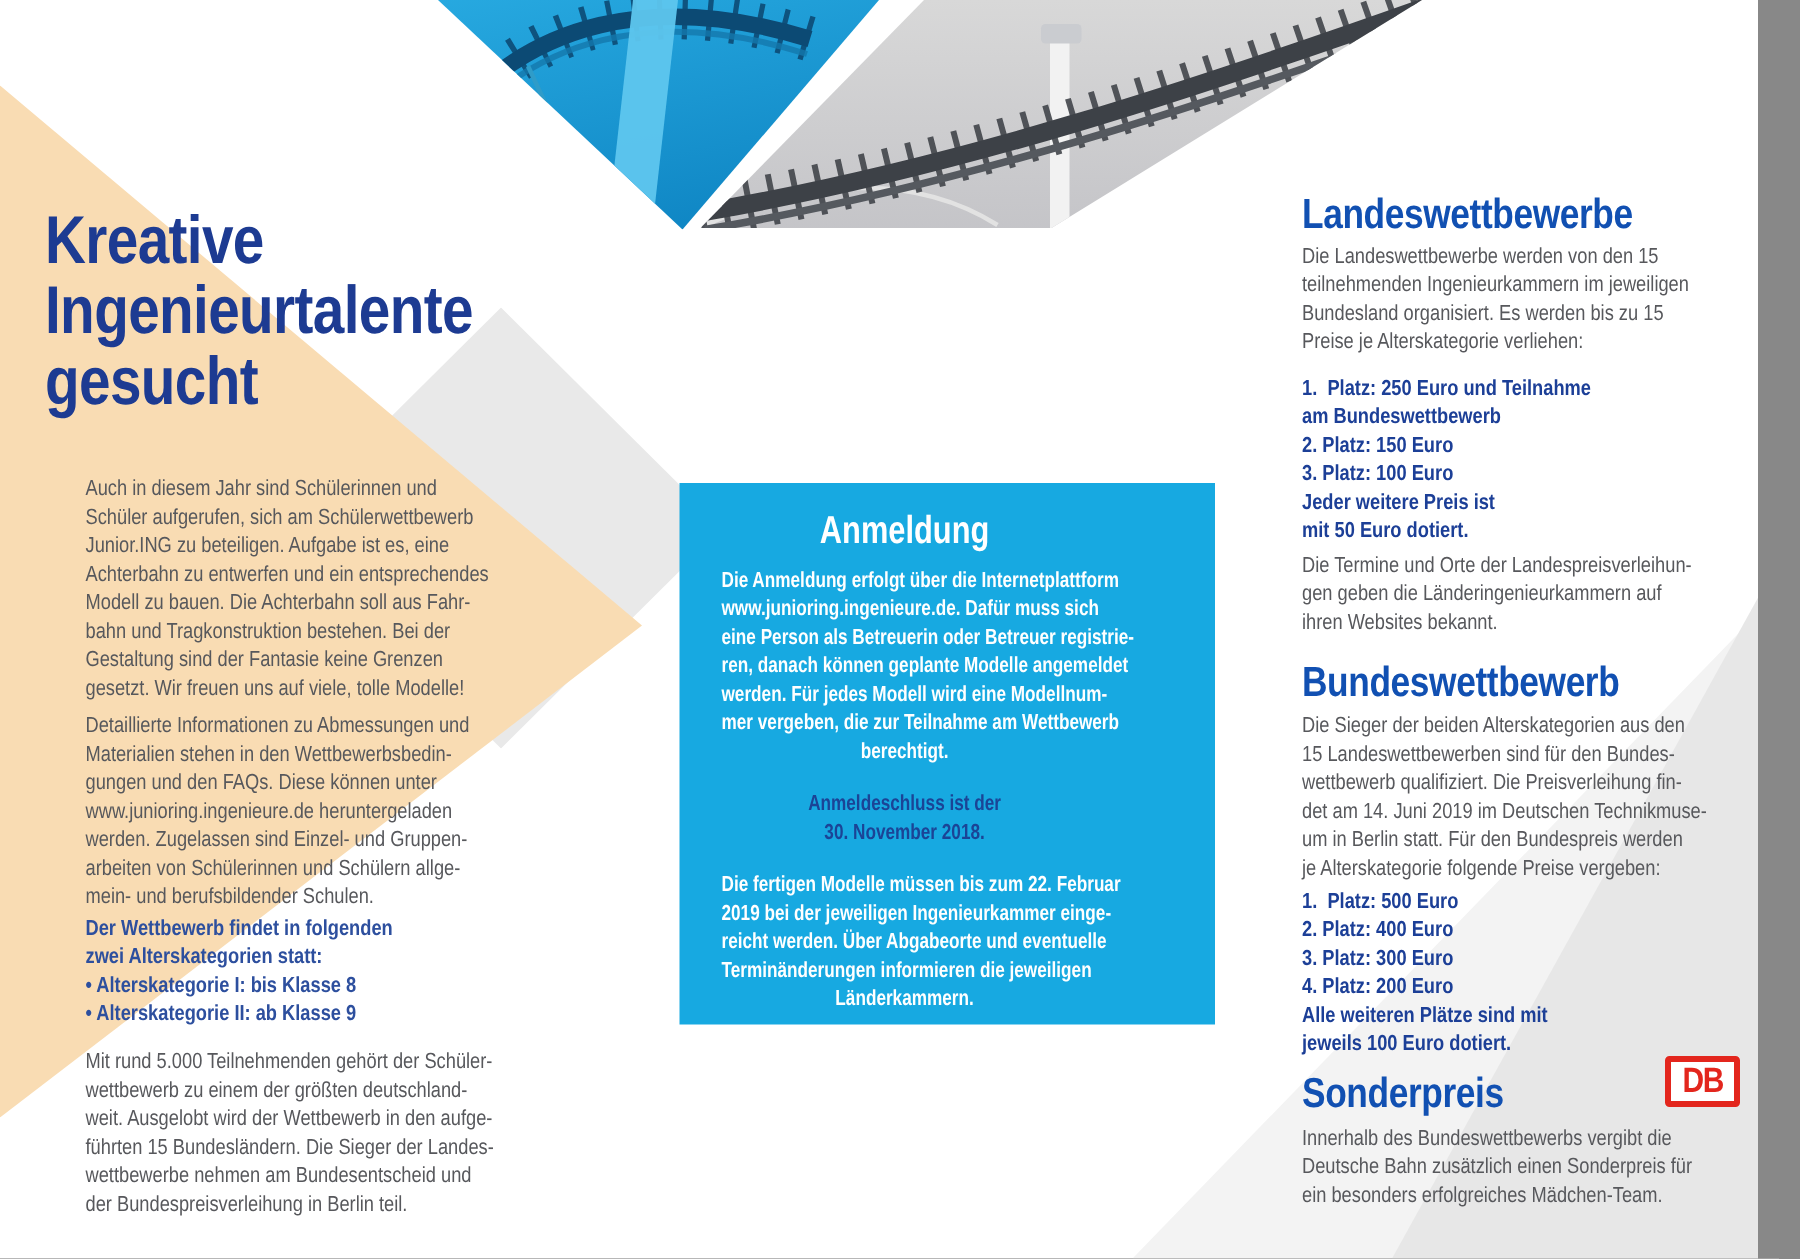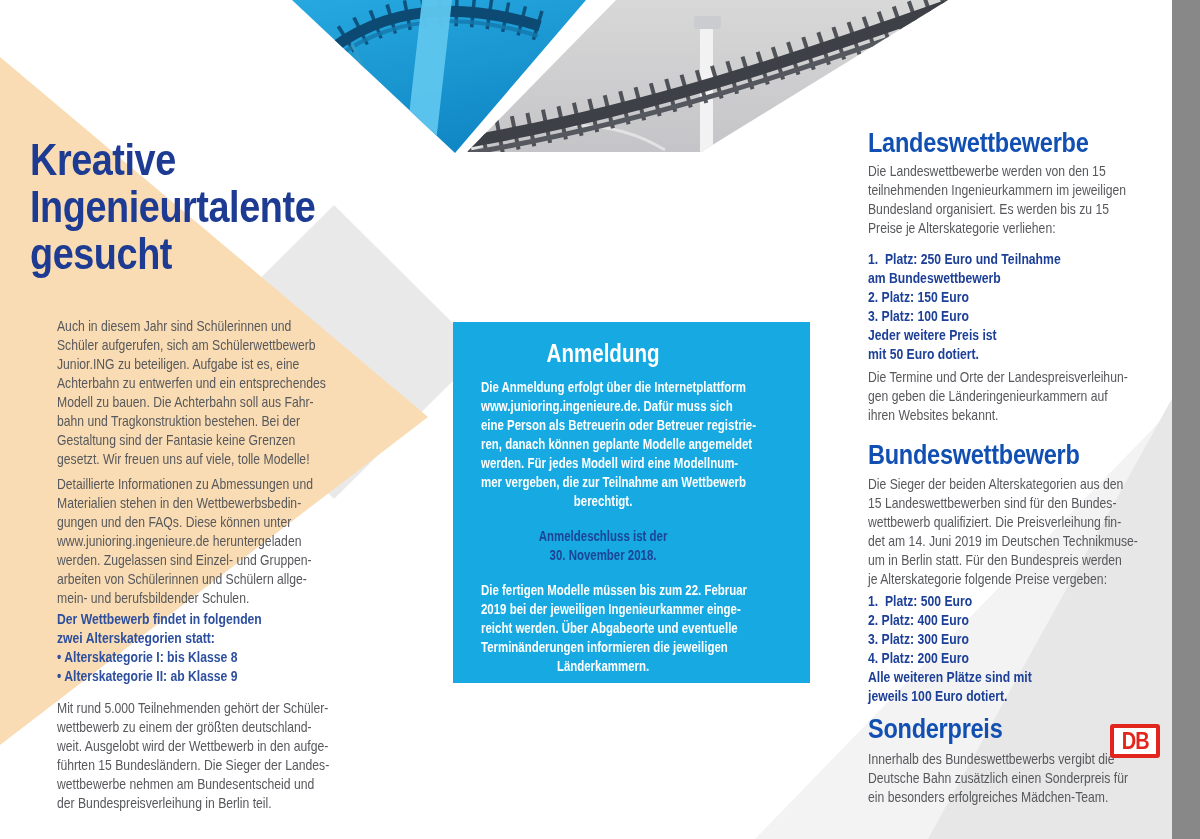--- a/index.html
+++ b/index.html
@@ -39,21 +39,21 @@
     background:#17a9e1;box-sizing:border-box;padding:16px 20px 0 28px;text-align:center;
   }
   .box-title{font-size:26px;line-height:30px;font-weight:bold;color:#ffffff;white-space:pre;margin:0 0 10px 0;}
   .box-text{font-size:14.5px;line-height:19px;font-weight:bold;color:#ffffff;white-space:pre;}
   .box-deadline{color:#1b4496;margin-top:16px;}
   .box-p2{margin-top:16px;}
   
   .db-logo{
     position:absolute;left:1110px;top:704px;width:50px;height:34px;
     border:4px solid #e3261d;border-radius:3px;background:#ffffff;
-    box-sizing:border-box;display:flex;align-items:center;justify-content:center;margin-top:20px;
+    box-sizing:border-box;display:flex;align-items:center;justify-content:center;
   }
   .db-logo span{
     font-weight:bold;font-size:21px;color:#e3261d;letter-spacing:-1px;
     transform:scaleY(1.12) scaleX(0.95);font-family:"Liberation Sans",sans-serif;
   }
 </style>
 </head>
 <body>
 
 <div class="page">

